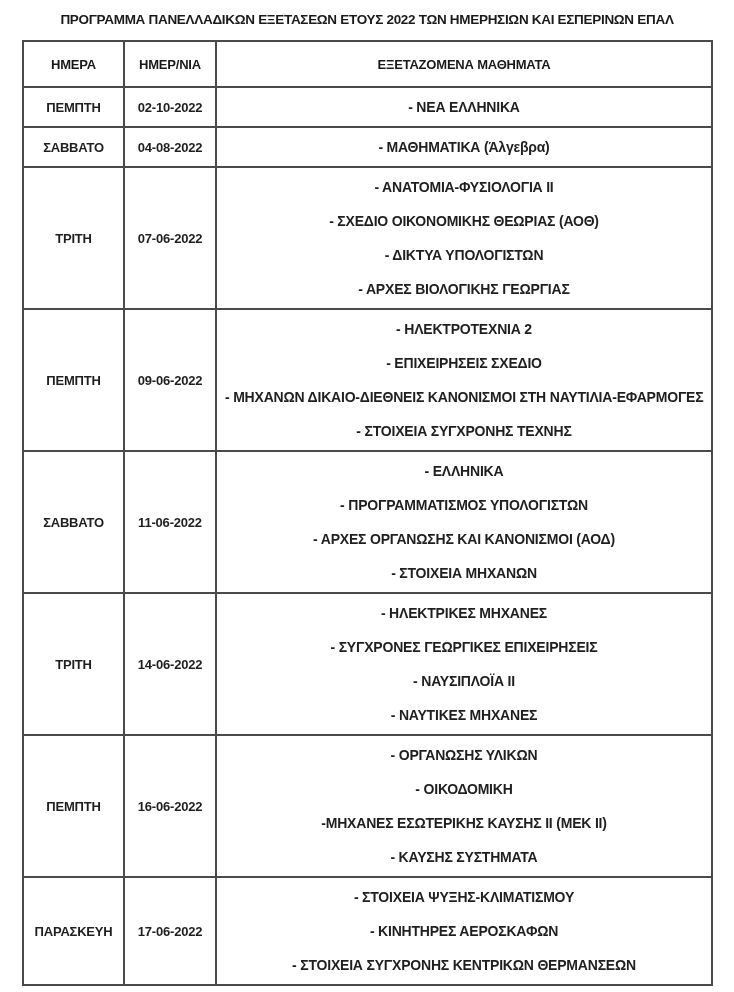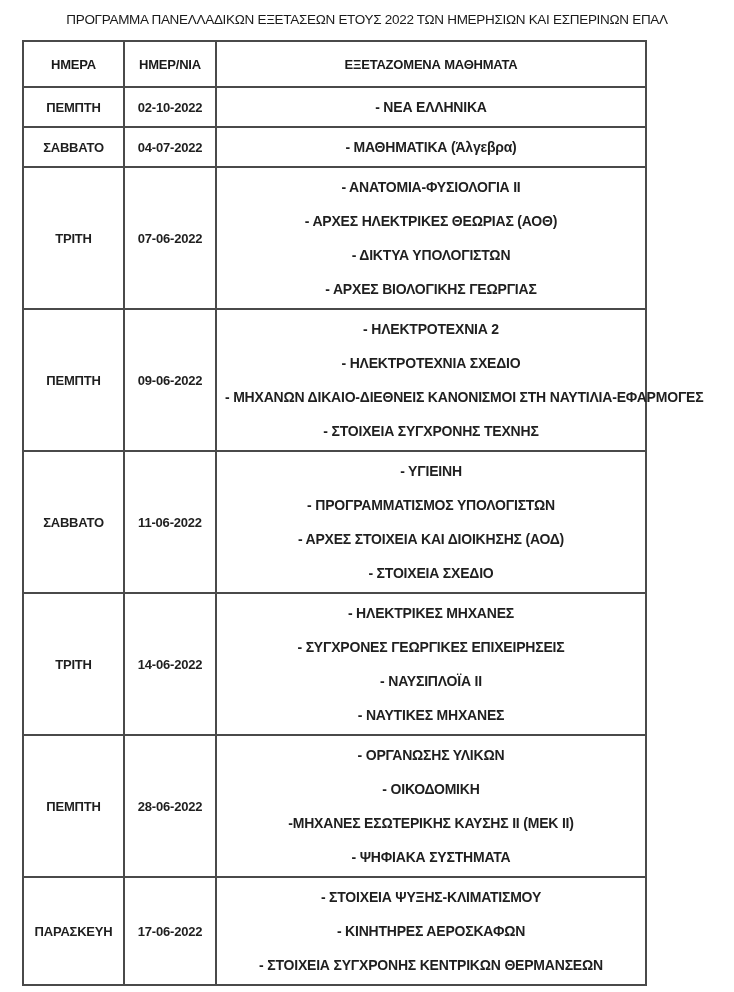--- a/index.html
+++ b/index.html
@@ -8,30 +8,30 @@
     background: #ffffff;
     font-family: "Liberation Sans", sans-serif;
     color: #1f1f1f;
   }
   body { height: 992px; overflow: hidden; }
 
   .page-title {
     margin-top: 12px;
     text-align: center;
     font-size: 13.5px;
-    font-weight: normal;
+    font-weight: bold;
     letter-spacing: -0.3px;
     color: #1a1a1a;
     white-space: nowrap;
   }
 
   table.schedule {
     border-collapse: collapse;
     table-layout: fixed;
-    width: 625px;
+    width: 691px;
     margin: 13px 0 0 22px;
   }
   table.schedule col.c-day  { width: 101px; }
   table.schedule col.c-date { width: 92px;  }
 
   table.schedule th,
   table.schedule td {
     border: 2px solid #4a4a4a;
     font-weight: bold;
     vertical-align: middle;
@@ -86,78 +86,78 @@
   <tr>
     <td class="day-cell">ΠΕΜΠΤΗ</td>
     <td class="date-cell">02-10-2022</td>
     <td class="subjects-cell">
           <div class="subject-line">- ΝΕΑ ΕΛΛΗΝΙΚΑ</div>
         </td>
   </tr>
 
   <tr>
     <td class="day-cell">ΣΑΒΒΑΤΟ</td>
-    <td class="date-cell">04-07-2022</td>
+    <td class="date-cell">04-08-2022</td>
     <td class="subjects-cell">
           <div class="subject-line">- ΜΑΘΗΜΑΤΙΚΑ (Άλγεβρα)</div>
         </td>
   </tr>
 
   <tr>
     <td class="day-cell">ΤΡΙΤΗ</td>
     <td class="date-cell">07-06-2022</td>
     <td class="subjects-cell">
           <div class="subject-line">- ΑΝΑΤΟΜΙΑ-ΦΥΣΙΟΛΟΓΙΑ II</div>
-          <div class="subject-line">- ΑΡΧΕΣ ΗΛΕΚΤΡΙΚΕΣ ΘΕΩΡΙΑΣ (ΑΟΘ)</div>
+          <div class="subject-line">- ΣΧΕΔΙΟ ΟΙΚΟΝΟΜΙΚΗΣ ΘΕΩΡΙΑΣ (ΑΟΘ)</div>
           <div class="subject-line">- ΔΙΚΤΥΑ ΥΠΟΛΟΓΙΣΤΩΝ</div>
           <div class="subject-line">- ΑΡΧΕΣ ΒΙΟΛΟΓΙΚΗΣ ΓΕΩΡΓΙΑΣ</div>
         </td>
   </tr>
 
   <tr>
     <td class="day-cell">ΠΕΜΠΤΗ</td>
     <td class="date-cell">09-06-2022</td>
     <td class="subjects-cell">
           <div class="subject-line">- ΗΛΕΚΤΡΟΤΕΧΝΙΑ 2</div>
-          <div class="subject-line">- ΗΛΕΚΤΡΟΤΕΧΝΙΑ ΣΧΕΔΙΟ</div>
+          <div class="subject-line">- ΕΠΙΧΕΙΡΗΣΕΙΣ ΣΧΕΔΙΟ</div>
           <div class="subject-line">- ΜΗΧΑΝΩΝ ΔΙΚΑΙΟ-ΔΙΕΘΝΕΙΣ ΚΑΝΟΝΙΣΜΟΙ ΣΤΗ ΝΑΥΤΙΛΙΑ-ΕΦΑΡΜΟΓΕΣ</div>
           <div class="subject-line">- ΣΤΟΙΧΕΙΑ ΣΥΓΧΡΟΝΗΣ ΤΕΧΝΗΣ</div>
         </td>
   </tr>
 
   <tr>
     <td class="day-cell">ΣΑΒΒΑΤΟ</td>
     <td class="date-cell">11-06-2022</td>
     <td class="subjects-cell">
-          <div class="subject-line">- ΥΓΙΕΙΝΗ</div>
+          <div class="subject-line">- ΕΛΛΗΝΙΚΑ</div>
           <div class="subject-line">- ΠΡΟΓΡΑΜΜΑΤΙΣΜΟΣ ΥΠΟΛΟΓΙΣΤΩΝ</div>
-          <div class="subject-line">- ΑΡΧΕΣ ΣΤΟΙΧΕΙΑ ΚΑΙ ΔΙΟΙΚΗΣΗΣ (ΑΟΔ)</div>
-          <div class="subject-line">- ΣΤΟΙΧΕΙΑ ΣΧΕΔΙΟ</div>
+          <div class="subject-line">- ΑΡΧΕΣ ΟΡΓΑΝΩΣΗΣ ΚΑΙ ΚΑΝΟΝΙΣΜΟΙ (ΑΟΔ)</div>
+          <div class="subject-line">- ΣΤΟΙΧΕΙΑ ΜΗΧΑΝΩΝ</div>
         </td>
   </tr>
 
   <tr>
     <td class="day-cell">ΤΡΙΤΗ</td>
     <td class="date-cell">14-06-2022</td>
     <td class="subjects-cell">
           <div class="subject-line">- ΗΛΕΚΤΡΙΚΕΣ ΜΗΧΑΝΕΣ</div>
           <div class="subject-line">- ΣΥΓΧΡΟΝΕΣ ΓΕΩΡΓΙΚΕΣ ΕΠΙΧΕΙΡΗΣΕΙΣ</div>
           <div class="subject-line">- ΝΑΥΣΙΠΛΟΪΑ II</div>
           <div class="subject-line">- ΝΑΥΤΙΚΕΣ ΜΗΧΑΝΕΣ</div>
         </td>
   </tr>
 
   <tr>
     <td class="day-cell">ΠΕΜΠΤΗ</td>
-    <td class="date-cell">28-06-2022</td>
+    <td class="date-cell">16-06-2022</td>
     <td class="subjects-cell">
           <div class="subject-line">- ΟΡΓΑΝΩΣΗΣ ΥΛΙΚΩΝ</div>
           <div class="subject-line">- ΟΙΚΟΔΟΜΙΚΗ</div>
           <div class="subject-line">-ΜΗΧΑΝΕΣ ΕΣΩΤΕΡΙΚΗΣ ΚΑΥΣΗΣ II (ΜΕΚ II)</div>
-          <div class="subject-line">- ΨΗΦΙΑΚΑ ΣΥΣΤΗΜΑΤΑ</div>
+          <div class="subject-line">- ΚΑΥΣΗΣ ΣΥΣΤΗΜΑΤΑ</div>
         </td>
   </tr>
 
   <tr>
     <td class="day-cell">ΠΑΡΑΣΚΕΥΗ</td>
     <td class="date-cell">17-06-2022</td>
     <td class="subjects-cell">
           <div class="subject-line">- ΣΤΟΙΧΕΙΑ ΨΥΞΗΣ-ΚΛΙΜΑΤΙΣΜΟΥ</div>
           <div class="subject-line">- ΚΙΝΗΤΗΡΕΣ ΑΕΡΟΣΚΑΦΩΝ</div>
           <div class="subject-line">- ΣΤΟΙΧΕΙΑ ΣΥΓΧΡΟΝΗΣ ΚΕΝΤΡΙΚΩΝ ΘΕΡΜΑΝΣΕΩΝ</div>

